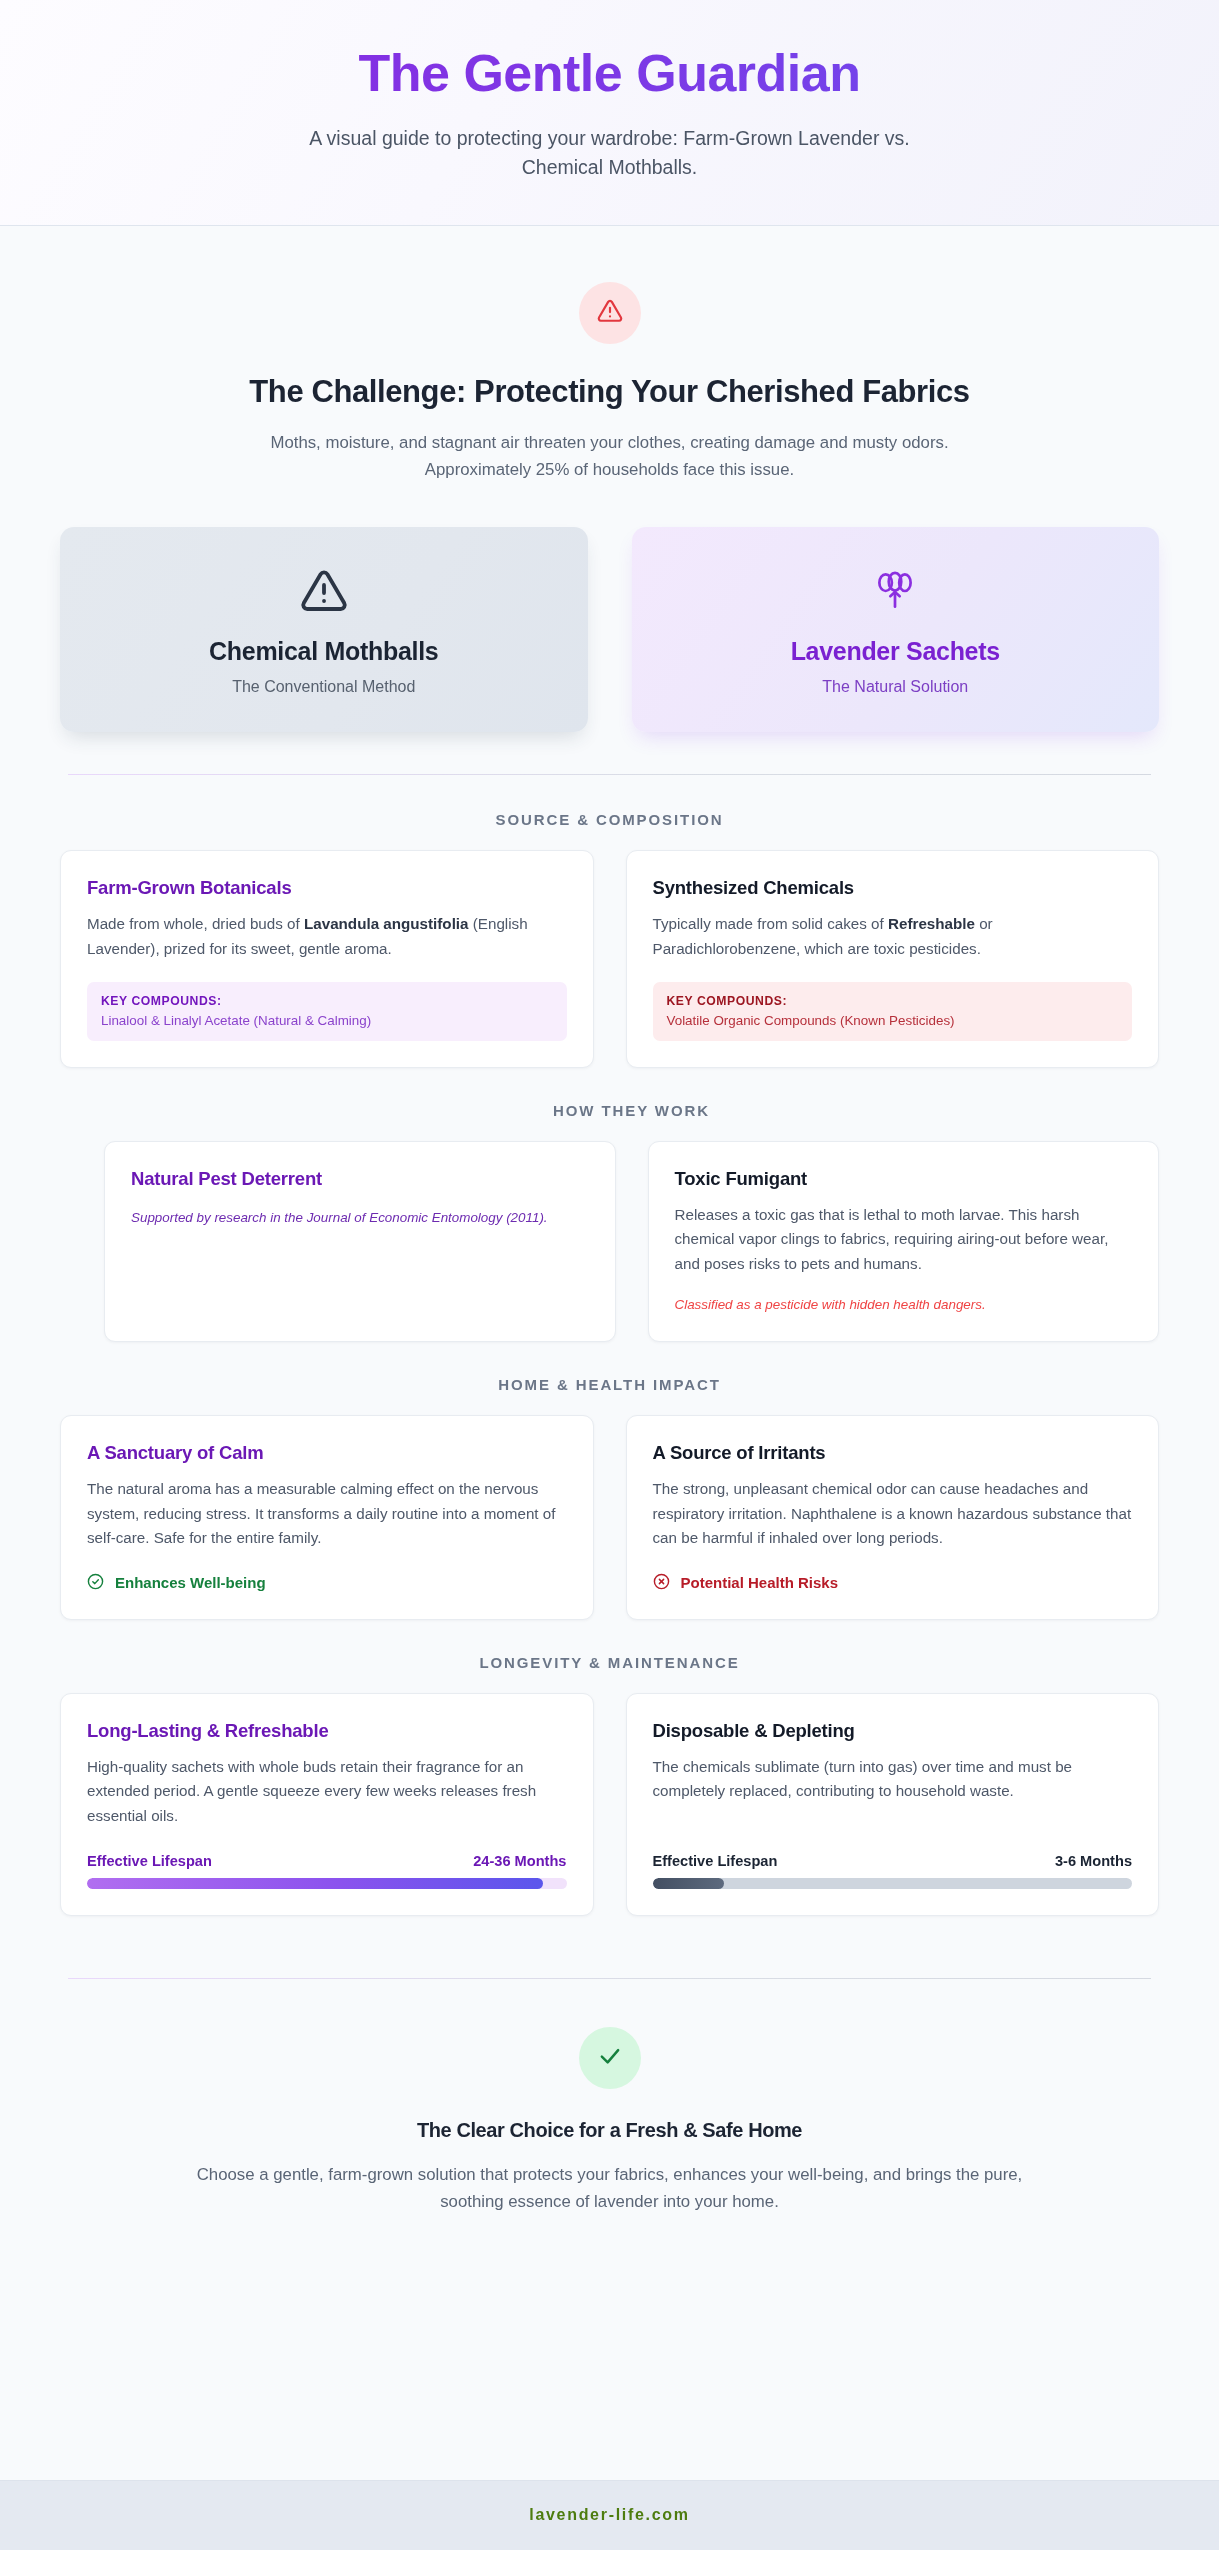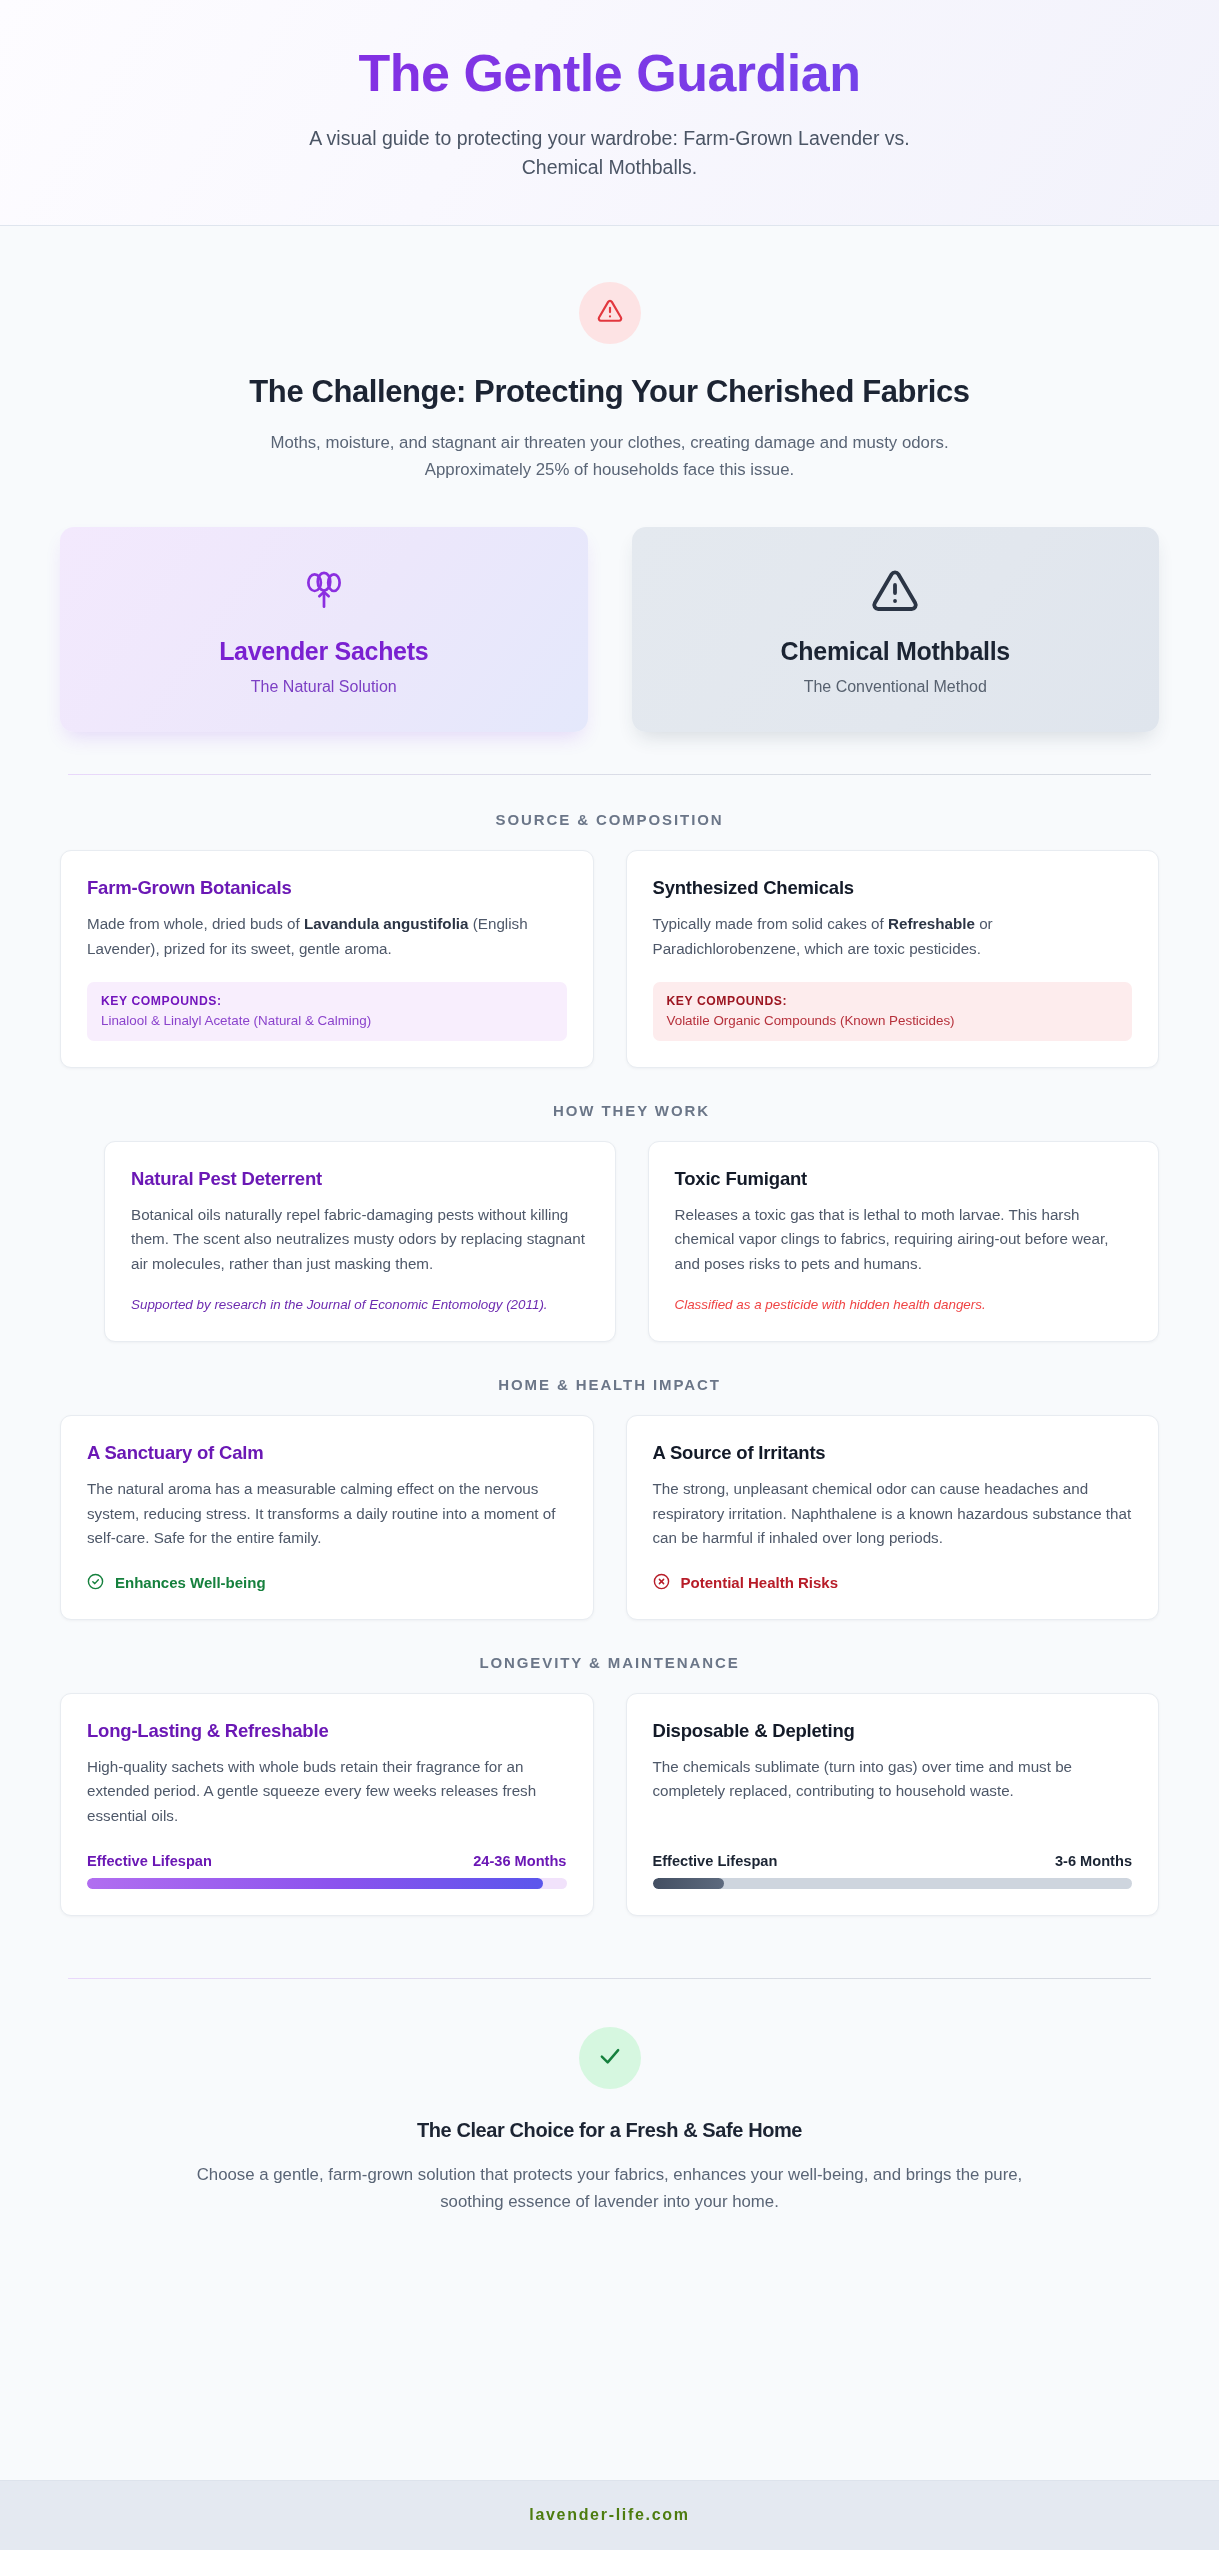--- a/index.html
+++ b/index.html
@@ -263,45 +263,45 @@
             <line x1="12" y1="9" x2="12" y2="13"></line>
             <line x1="12" y1="17" x2="12.01" y2="17"></line>
           </svg>
         </span>
       </div>
       <div class="challenge-title">The Challenge: Protecting Your Cherished Fabrics</div>
       <div class="challenge-sub">Moths, moisture, and stagnant air threaten your clothes, creating damage and musty odors. Approximately 25% of households face this issue.</div>
     </div>
 
     <div class="hero-row">
+      <div class="hero-card hero-moth">
+        <div class="hero-icon">
+          <svg width="48" height="48" viewBox="0 0 24 24" fill="none" stroke="#2b3545" stroke-width="1.9" stroke-linecap="round" stroke-linejoin="round">
+            <path d="M10.3 3.6 1.9 18a2 2 0 0 0 1.7 3h16.8a2 2 0 0 0 1.7-3L13.7 3.6a2 2 0 0 0-3.4 0z"></path>
+            <line x1="12" y1="9" x2="12" y2="13"></line>
+            <line x1="12" y1="17" x2="12.01" y2="17"></line>
+          </svg>
+        </div>
+        <div class="hero-name">Chemical Mothballs</div>
+        <div class="hero-tag">The Conventional Method</div>
+      </div>
       <div class="hero-card hero-lav">
         <div class="hero-icon">
           <svg width="50" height="50" viewBox="0 0 48 48" fill="none" stroke="#8b2fe0" stroke-width="2.6" stroke-linecap="round" stroke-linejoin="round">
             <ellipse cx="15" cy="16" rx="6" ry="8"></ellipse>
             <ellipse cx="24" cy="15" rx="6" ry="8.5"></ellipse>
             <ellipse cx="33.5" cy="16" rx="5.5" ry="8"></ellipse>
             <line x1="24" y1="24" x2="24" y2="39"></line>
             <path d="M24 25l-4.5 4"></path>
             <path d="M24 25l4.5 4"></path>
           </svg>
         </div>
         <div class="hero-name">Lavender Sachets</div>
         <div class="hero-tag">The Natural Solution</div>
       </div>
-      <div class="hero-card hero-moth">
-        <div class="hero-icon">
-          <svg width="48" height="48" viewBox="0 0 24 24" fill="none" stroke="#2b3545" stroke-width="1.9" stroke-linecap="round" stroke-linejoin="round">
-            <path d="M10.3 3.6 1.9 18a2 2 0 0 0 1.7 3h16.8a2 2 0 0 0 1.7-3L13.7 3.6a2 2 0 0 0-3.4 0z"></path>
-            <line x1="12" y1="9" x2="12" y2="13"></line>
-            <line x1="12" y1="17" x2="12.01" y2="17"></line>
-          </svg>
-        </div>
-        <div class="hero-name">Chemical Mothballs</div>
-        <div class="hero-tag">The Conventional Method</div>
-      </div>
     </div>
 
     <div class="divider"></div>
 
     <div class="section">
       <div class="section-label">SOURCE &amp; COMPOSITION</div>
       <div class="card-row">
         <div class="card">
           <div class="card-title lav">Farm-Grown Botanicals</div>
           <div class="card-body"><span>Made from whole, dried buds of </span><b>Lavandula angustifolia</b><span> (English Lavender), prized for its sweet, gentle aroma.</span></div>
@@ -321,21 +321,20 @@
           <div class="spacer"></div>
         </div>
       </div>
     </div>
 
     <div class="section" style="margin-top:34px;margin-left:44px;">
       <div class="section-label">HOW THEY WORK</div>
       <div class="card-row">
         <div class="card">
           <div class="card-title lav">Natural Pest Deterrent</div>
-          <div class="card-body">Botanical oils naturally repel fabric-damaging pests without killing them. The scent also neutralizes musty odors by replacing stagnant air molecules, rather than just masking them.</div>
           <div class="footnote lav">Supported by research in the Journal of Economic Entomology (2011).</div>
           <div class="spacer"></div>
         </div>
         <div class="card">
           <div class="card-title moth">Toxic Fumigant</div>
           <div class="card-body">Releases a toxic gas that is lethal to moth larvae. This harsh chemical vapor clings to fabrics, requiring airing-out before wear, and poses risks to pets and humans.</div>
           <div class="footnote moth">Classified as a pesticide with hidden health dangers.</div>
           <div class="spacer"></div>
         </div>
       </div>

